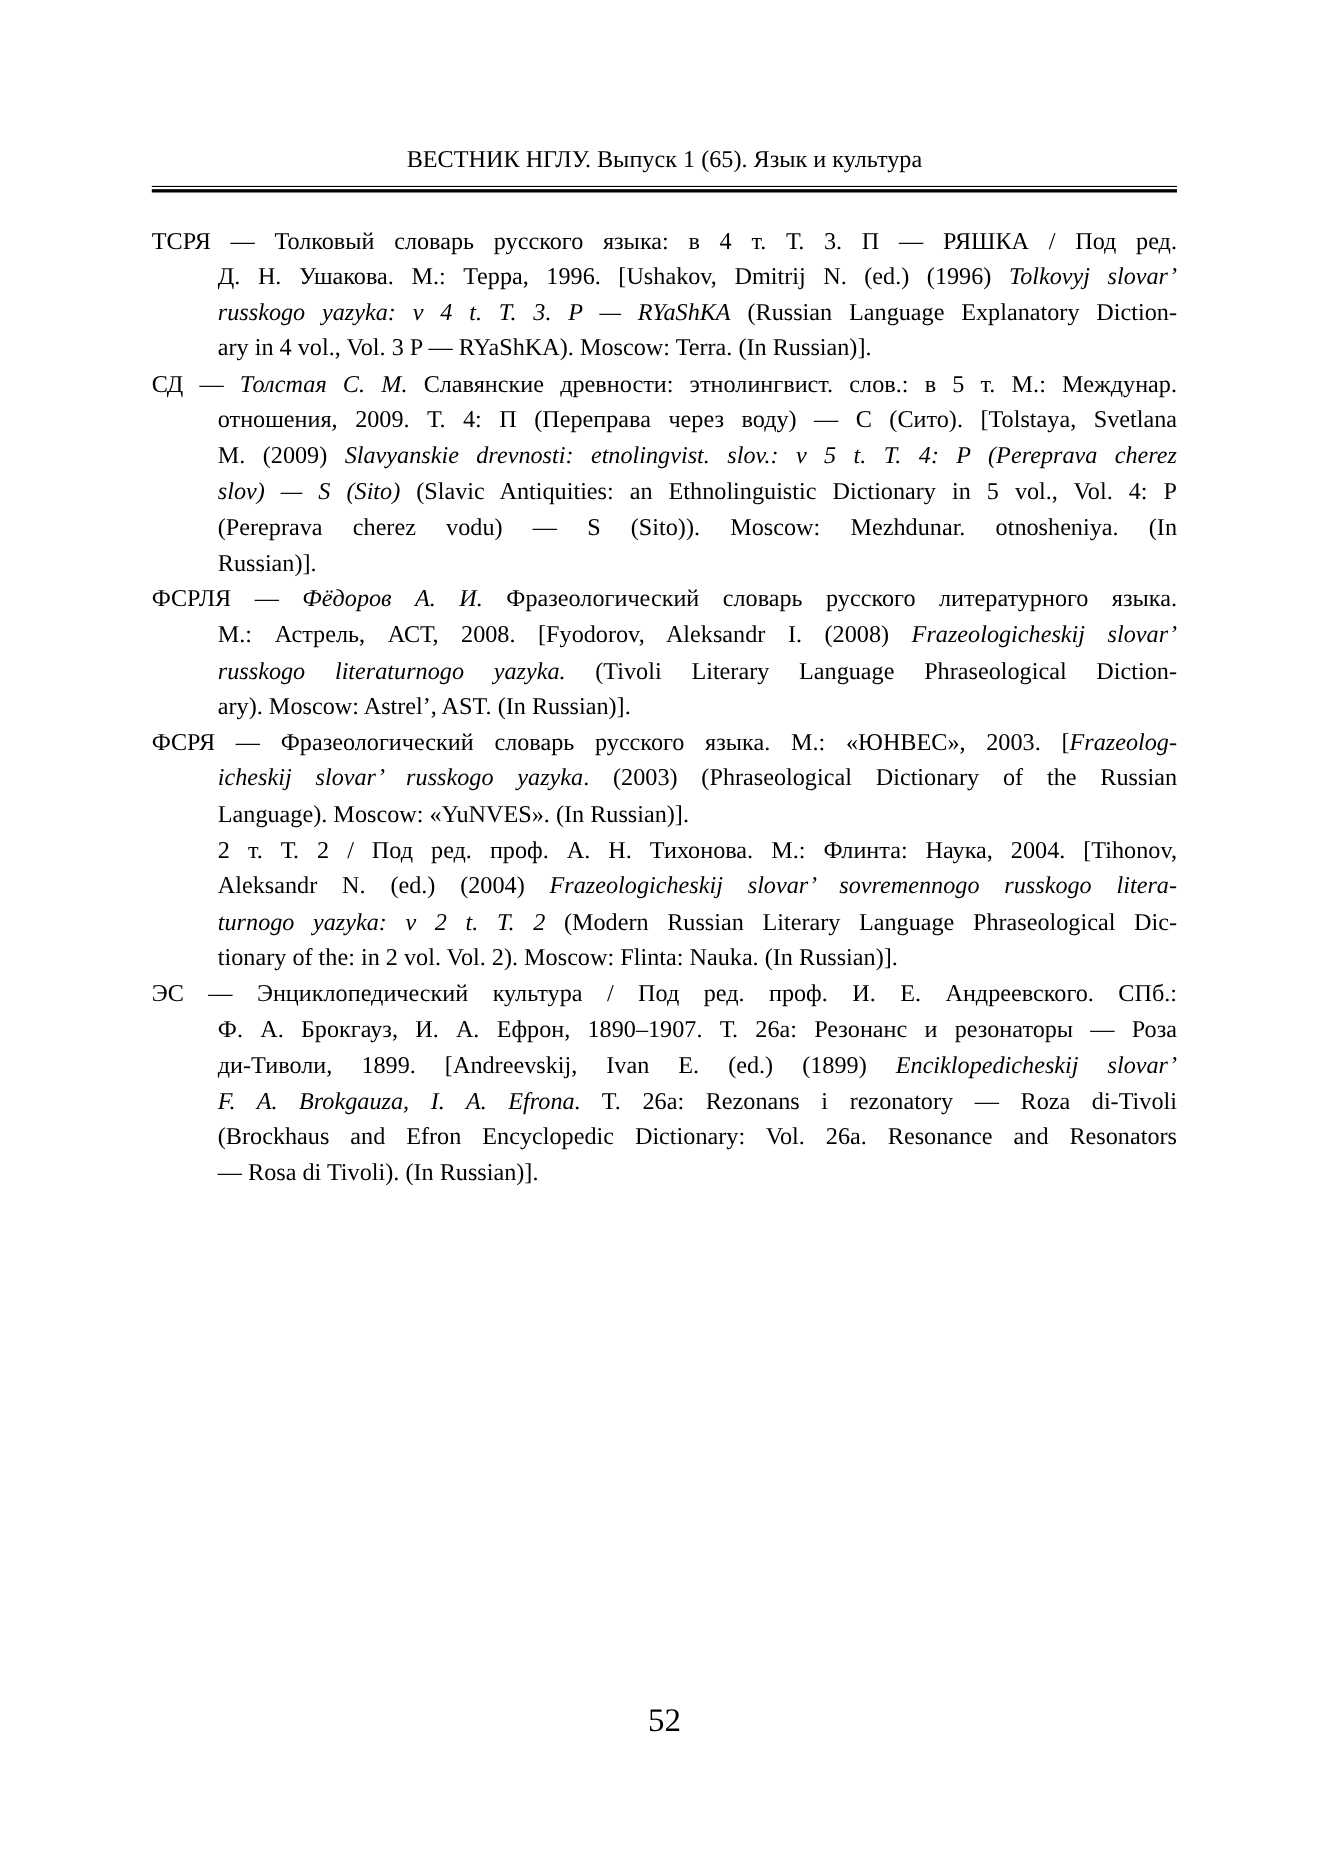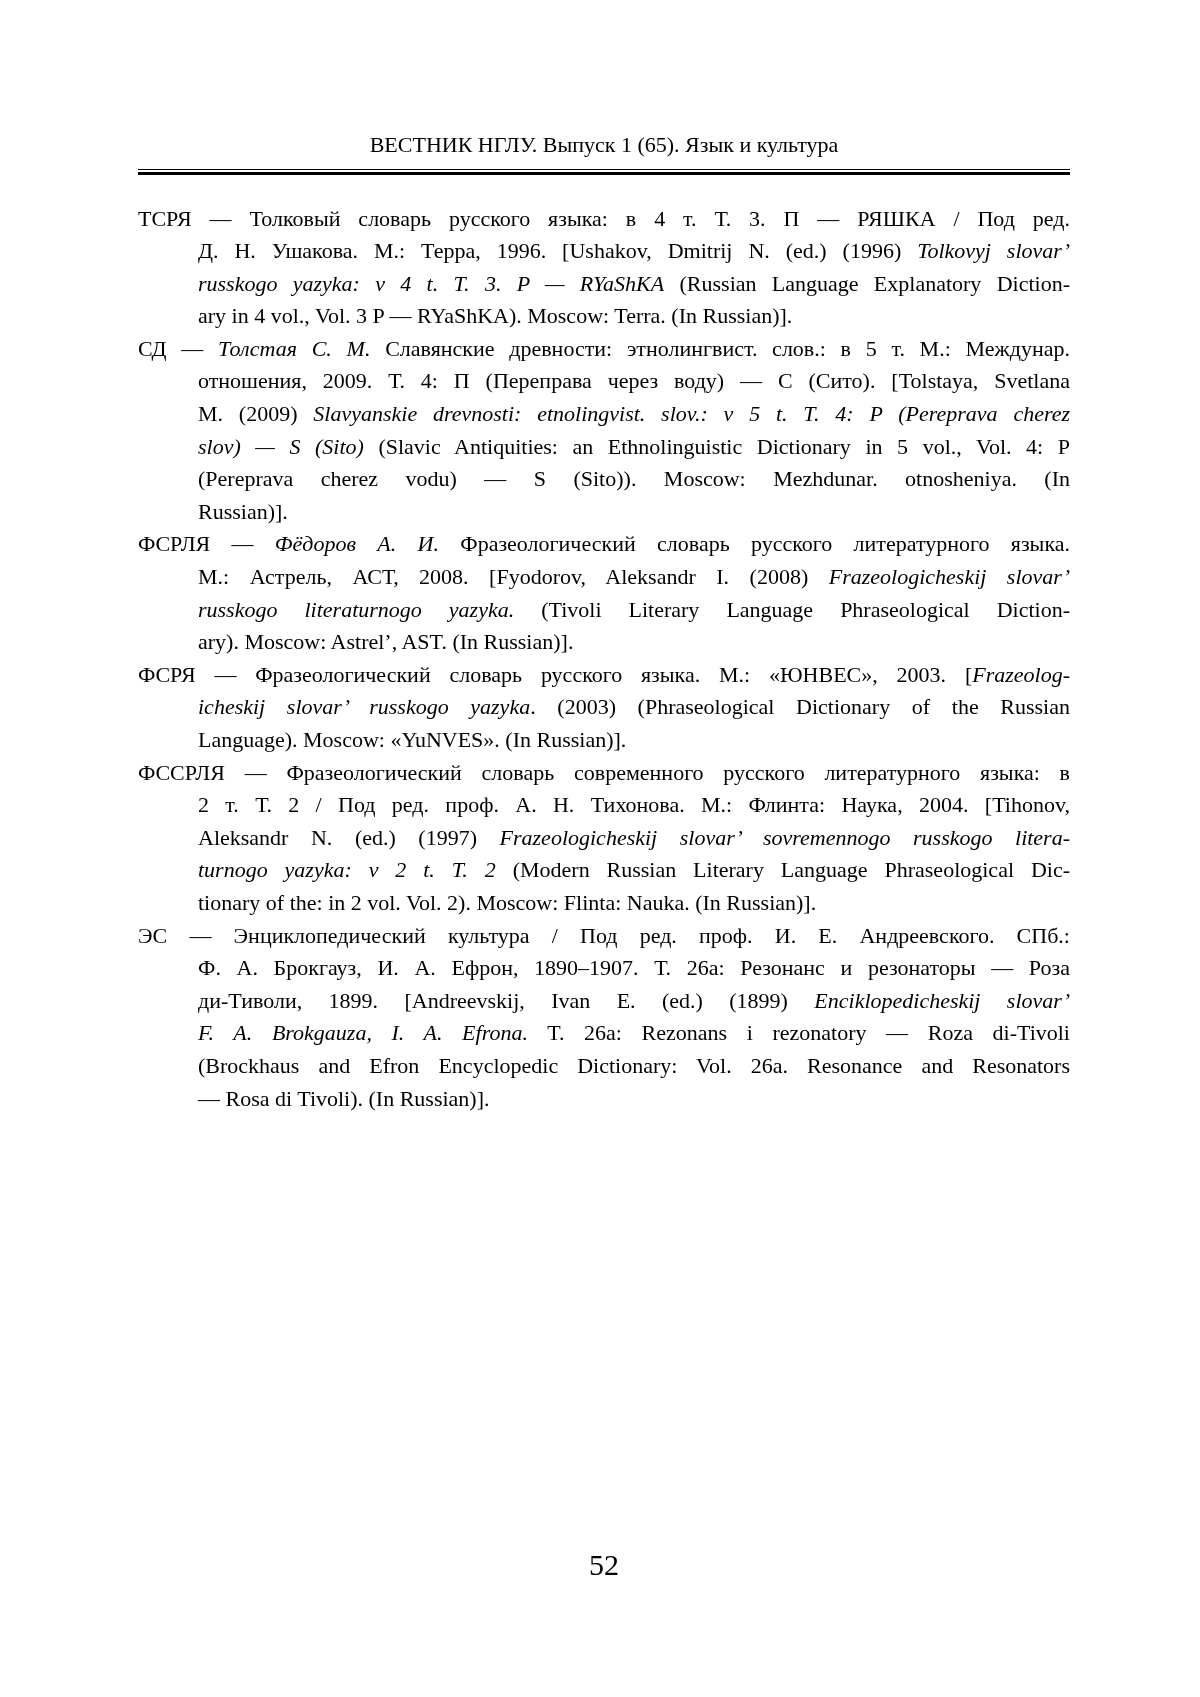--- a/index.html
+++ b/index.html
@@ -85,23 +85,22 @@
           <div class="line cont"><span>М.: Астрель, АСТ, 2008. [Fyodorov, Aleksandr I. (2008) </span><span class="it">Frazeologicheskij slovar’</span></div>
           <div class="line cont"><span class="it">russkogo literaturnogo yazyka.</span><span> (Tivoli Literary Language Phraseological Diction-</span></div>
           <div class="line cont last"><span>ary). Moscow: Astrel’, AST. (In Russian)].</span></div>
         </div>
         <div class="entry">
           <div class="line"><span>ФСРЯ — Фразеологический словарь русского языка. М.: «ЮНВЕС», 2003. [</span><span class="it">Frazeolog-</span></div>
           <div class="line cont"><span class="it">icheskij slovar’ russkogo yazyka</span><span>. (2003) (Phraseological Dictionary of the Russian</span></div>
           <div class="line cont last"><span>Language). Moscow: «YuNVES». (In Russian)].</span></div>
         </div>
         <div class="entry">
-          <div class="line"><span>ФССРЛЯ — Фразеологический словарь современного русского литературного языка: в</span></div>
           <div class="line cont"><span>2 т. Т. 2 / Под ред. проф. А. Н. Тихонова. М.: Флинта: Наука, 2004. [Tihonov,</span></div>
-          <div class="line cont"><span>Aleksandr N. (ed.) (1997) </span><span class="it">Frazeologicheskij slovar’ sovremennogo russkogo litera-</span></div>
+          <div class="line cont"><span>Aleksandr N. (ed.) (2004) </span><span class="it">Frazeologicheskij slovar’ sovremennogo russkogo litera-</span></div>
           <div class="line cont"><span class="it">turnogo yazyka: v 2 t. T. 2</span><span> (Modern Russian Literary Language Phraseological Dic-</span></div>
           <div class="line cont last"><span>tionary of the: in 2 vol. Vol. 2). Moscow: Flinta: Nauka. (In Russian)].</span></div>
         </div>
         <div class="entry">
           <div class="line"><span>ЭС — Энциклопедический культура / Под ред. проф. И. Е. Андреевского. СПб.:</span></div>
           <div class="line cont"><span>Ф. А. Брокгауз, И. А. Ефрон, 1890–1907. Т. 26а: Резонанс и резонаторы — Роза</span></div>
           <div class="line cont"><span>ди-Тиволи, 1899. [Andreevskij, Ivan E. (ed.) (1899) </span><span class="it">Enciklopedicheskij slovar’</span></div>
           <div class="line cont"><span class="it">F. A. Brokgauza, I. A. Efrona.</span><span> T. 26a: Rezonans i rezonatory — Roza di-Tivoli</span></div>
           <div class="line cont"><span>(Brockhaus and Efron Encyclopedic Dictionary: Vol. 26a. Resonance and Resonators</span></div>
           <div class="line cont last"><span>— Rosa di Tivoli). (In Russian)].</span></div>

